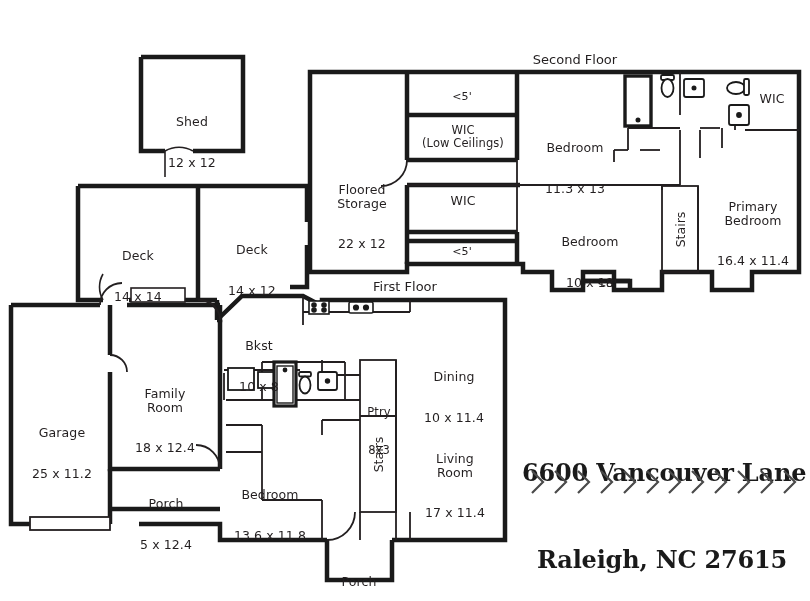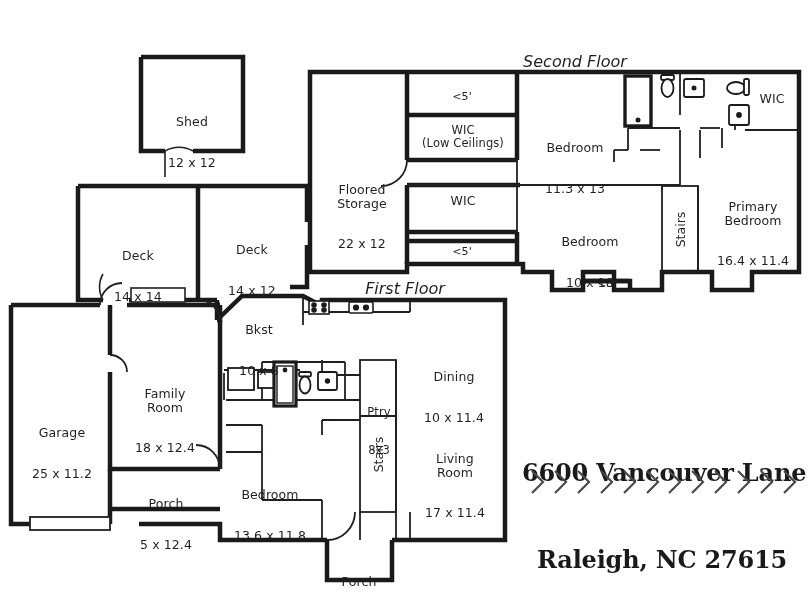--- a/index.html
+++ b/index.html
@@ -23,23 +23,22 @@
     line-height: 13.5px;
     white-space: pre;
     letter-spacing: 0.1px;
   }
   .room-label.small { font-size: 11.5px; line-height: 12.5px; }
   .room-label.tiny  { font-size: 11px;  line-height: 12px; }
   .floor-title {
     position: absolute;
     text-align: center;
     color: #231f20;
-    font-size: 16px;
+    font-size: 13px;
     white-space: pre;
-    font-style: italic;
   }
   .vert {
     position: absolute;
     color: #231f20;
     font-size: 12.5px;
     white-space: pre;
     transform-origin: center center;
     text-align: center;
   }
   .addr {
@@ -344,21 +343,21 @@
   </div>
   <div class="room-label" style="left:118px; top:360px; width:94px;">
     <div style="white-space:pre-line;">Family
 Room</div>
     <div>18 x 12.4</div>
   </div>
   <div class="room-label" style="left:124px; top:470px; width:84px;">
     <div>Porch</div>
     <div>5 x 12.4</div>
   </div>
-  <div class="room-label" style="left:226px; top:296px; width:66px;">
+  <div class="room-label" style="left:226px; top:312px; width:66px;">
     <div>Bkst</div>
     <div>10 x 8</div>
   </div>
   <div class="room-label" style="left:412px; top:343px; width:84px;">
     <div>Dining</div>
     <div>10 x 11.4</div>
   </div>
   <div class="room-label small" style="left:362px; top:381px; width:34px;">
     <div>Ptry</div>
     <div>8x3</div>

